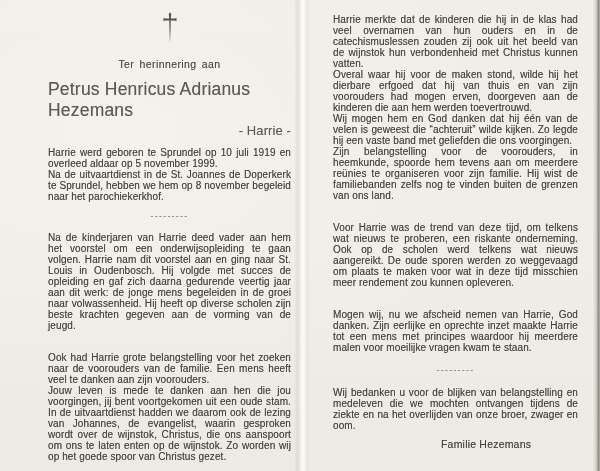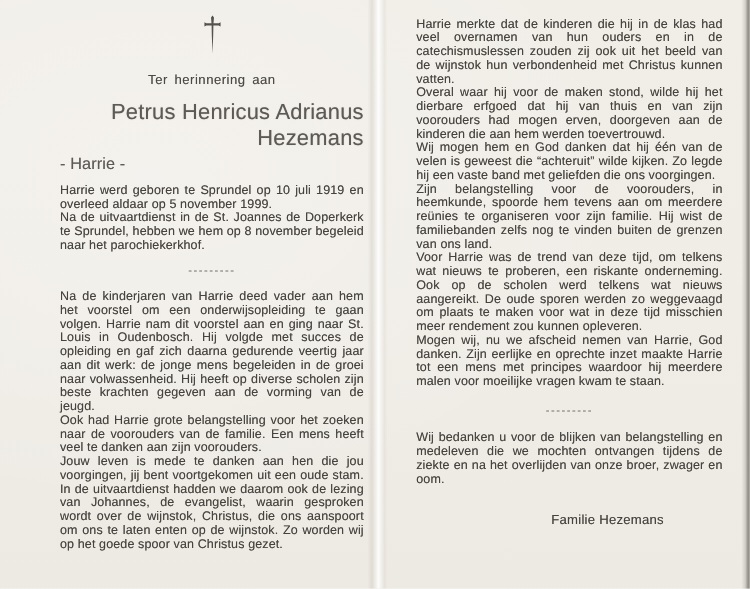--- a/index.html
+++ b/index.html
@@ -36,51 +36,51 @@
       #b8b5ae 100%);
   }
   .col { position: absolute; color: #46433f; font-size: 10px; line-height: 11px; letter-spacing: 0.1px; }
   .col-left  { left: 48px;  top: 0;    width: 243px; }
   .col-right { left: 333px; top: 14px; width: 245px; }
   .p {
     margin: 0;
     text-align: justify;
     text-shadow: 0 0 0.5px rgba(70,66,60,0.55);
   }
-  .gap { margin-top: 0; }
+  .gap { margin-top: 21px; }
   .cross-wrap { text-align: center; padding-top: 11px; height: 34px; }
   .cross-wrap svg { display: inline-block; }
   .intro {
     margin-top: 13px; text-align: center;
     font-size: 10.5px; line-height: 12px; color: #4c4946;
     letter-spacing: 0.4px; word-spacing: 2px;
     text-shadow: 0 0 0.5px rgba(76,73,70,0.5);
   }
   .name {
-    margin-top: 9px; text-align: right;
+    margin-top: 9px; text-align: left;
     font-size: 17.5px; line-height: 20.5px; color: #5d5a56;
     letter-spacing: 0.2px;
     text-shadow: 0 0 0.6px rgba(93,90,86,0.55);
   }
   .nickname {
-    margin-top: 3px; text-align: left;
+    margin-top: 3px; text-align: right;
     font-size: 13px; line-height: 15px; color: #5d5a56;
     text-shadow: 0 0 0.5px rgba(93,90,86,0.5);
   }
   .first-block { margin-top: 9px; }
   .divider {
     text-align: center; color: #85817b;
     font-size: 9px; line-height: 9px;
     letter-spacing: 1.2px;
     margin: 10px 0 11px 0;
     text-shadow: 0 0 0.5px rgba(133,129,123,0.5);
   }
   .divider-right { margin: 13px 0 12px 0; }
   .signature {
-    margin-top: 22px;
+    margin-top: 8px;
     padding-left: 108px;
     text-align: left;
     font-size: 10.5px;
     letter-spacing: 0.2px;
     text-shadow: 0 0 0.5px rgba(70,66,60,0.55);
   }
 </style>
 </head>
 <body>
 

